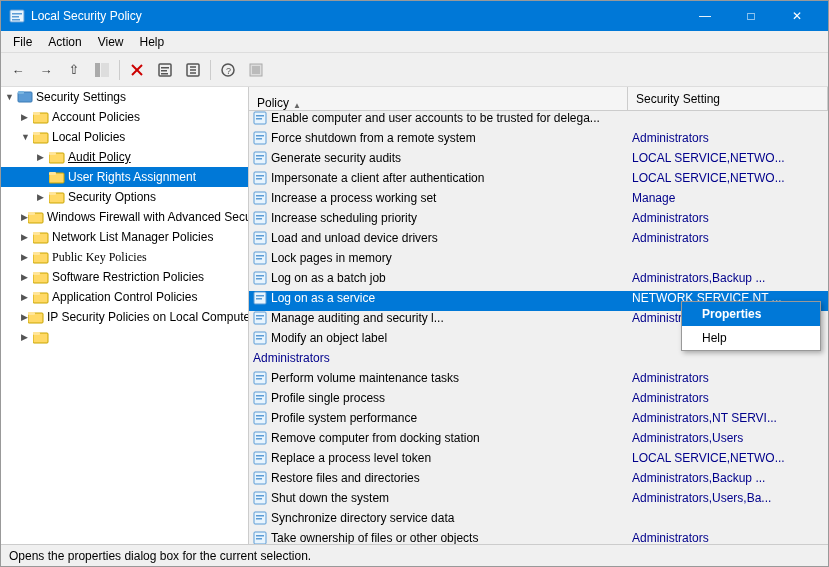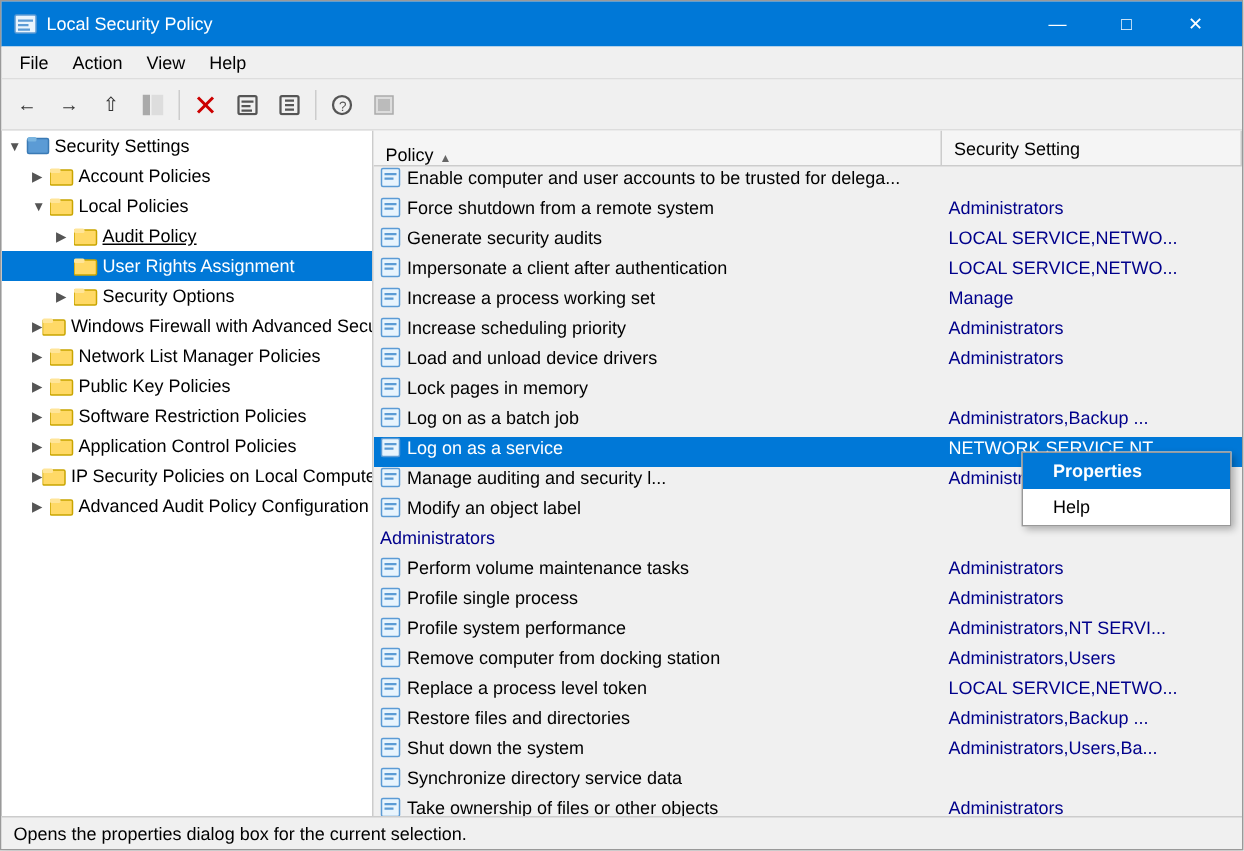--- a/index.html
+++ b/index.html
@@ -407,21 +407,21 @@
       <span class="tree-label" style="font-size:12px;">Network List Manager Policies</span>
     </div>
           <div class="tree-item" style="padding-left: 20px;">
       <span style="font-size:9px;color:#555;width:12px;display:inline-block;">▶</span>
       <span style="display:inline-flex;align-items:center;margin-right:3px;">
               <svg width="16" height="16" viewBox="0 0 16 16">
                 <rect x="0" y="4" width="15" height="10" rx="1" fill="#ffd966" stroke="#c9a500"></rect>
                 <rect x="0" y="3" width="7" height="3" rx="1" fill="#ffe599"></rect>
               </svg>
             </span>
-      <span class="tree-label" style="font-size:12px;">Public Key Policies</span>
+      <span class="tree-label" style="font-size:12px;font-family:Liberation Serif, serif;">Public Key Policies</span>
     </div>
           <div class="tree-item" style="padding-left: 20px;">
       <span style="font-size:9px;color:#555;width:12px;display:inline-block;">▶</span>
       <span style="display:inline-flex;align-items:center;margin-right:3px;">
               <svg width="16" height="16" viewBox="0 0 16 16">
                 <rect x="0" y="4" width="15" height="10" rx="1" fill="#ffd966" stroke="#c9a500"></rect>
                 <rect x="0" y="3" width="7" height="3" rx="1" fill="#ffe599"></rect>
               </svg>
             </span>
       <span class="tree-label" style="font-size:12px;">Software Restriction Policies</span>
@@ -447,21 +447,20 @@
       <span class="tree-label" style="font-size:12px;">IP Security Policies on Local Compute...</span>
     </div>
           <div class="tree-item" style="padding-left: 20px;">
       <span style="font-size:9px;color:#555;width:12px;display:inline-block;">▶</span>
       <span style="display:inline-flex;align-items:center;margin-right:3px;">
               <svg width="16" height="16" viewBox="0 0 16 16">
                 <rect x="0" y="4" width="15" height="10" rx="1" fill="#ffd966" stroke="#c9a500"></rect>
                 <rect x="0" y="3" width="7" height="3" rx="1" fill="#ffe599"></rect>
               </svg>
             </span>
-      <span class="tree-label" style="font-size:12px;">Advanced Audit Policy Configuration</span>
     </div>
         </div>
     </div>
 
     <div class="right-panel">
 
       <div class="list-header">
         <div class="col-header col-policy">
           <span>Policy</span>
           <span class="col-sort-arrow">▲</span>

